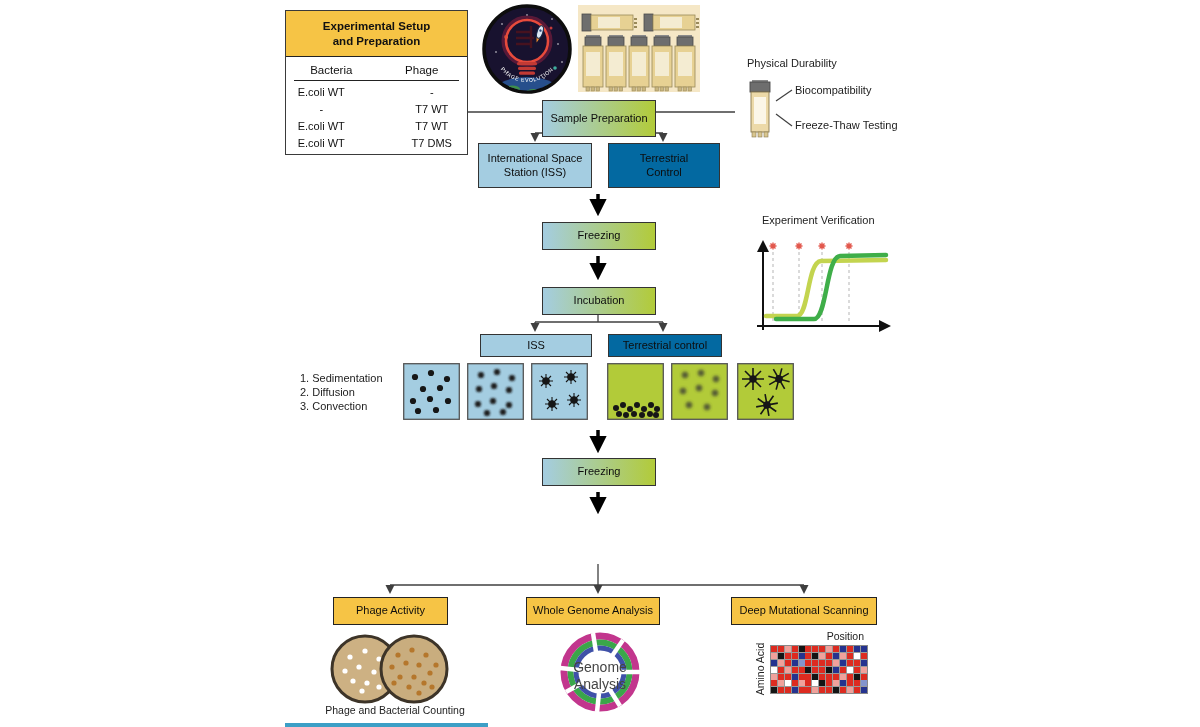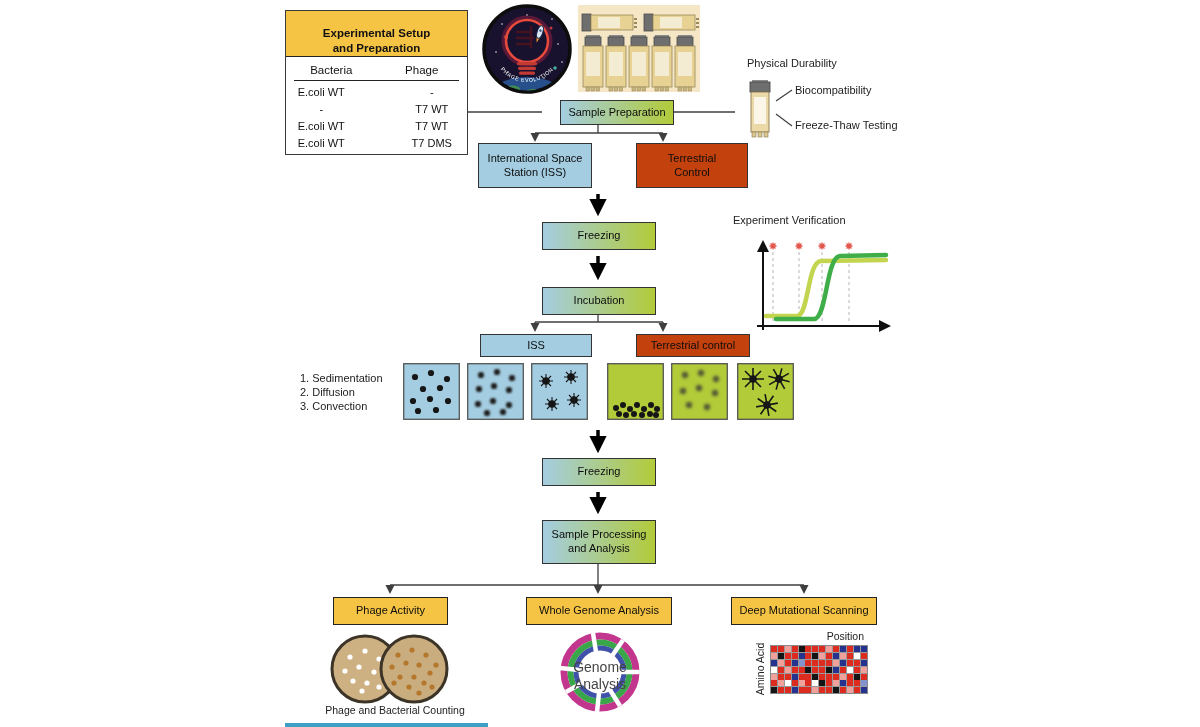--- a/index.html
+++ b/index.html
@@ -7,21 +7,21 @@
           font-family:"Liberation Sans",sans-serif;color:#111;}
   .abs{position:absolute;}
   .panel{position:absolute;background:#fff;border:1.6px solid #3a3a3a;box-sizing:border-box;}
   .panel-header{position:absolute;top:0;left:0;right:0;background:#f6c445;border-bottom:1.5px solid #222;
           display:flex;align-items:center;justify-content:center;text-align:center;
           font-weight:bold;font-size:11.5px;line-height:1.3;white-space:pre-line;}
   .box{position:absolute;border:1.3px solid #333;box-sizing:border-box;display:flex;align-items:center;
           justify-content:center;text-align:center;font-size:11px;line-height:1.25;white-space:pre-line;color:#0d0d0d;}
   .grad{background:linear-gradient(90deg,#a4cde1,#b2cb39);}
   .blue{background:#a4cde1;}
-  .green{background:#c2410c;margin-left:28px;}
+  .green{background:#0369a1;}
   .yellow{background:#f6c445;border:1.4px solid #222;}
   .label{position:absolute;font-size:11px;color:#222;}
   .trow{display:flex;font-size:11px;line-height:17px;gap:40px;}
   .trow span{width:50%;text-align:center;}
   .thead{display:flex;font-size:11.5px;line-height:16px;padding-top:4px;}
   .thead span{width:50%;text-align:center;}
   .tline{border-bottom:1.6px solid #222;margin:2px 8px 3px 8px;}
   .sq{position:absolute;width:57px;height:57px;}
   #hm-grid{display:grid;position:absolute;}
   .hcell{width:6px;height:6px;}
@@ -95,21 +95,21 @@
         <g transform="translate(849,246)">
             <path d="M-3.5,0 H3.5 M0,-3.5 V3.5 M-2.5,-2.5 L2.5,2.5 M-2.5,2.5 L2.5,-2.5"></path>
           </g>
       </g>
       <path d="M766,316 L797,316 C809,316 807,262 821,261 L886,260" stroke="#c3d44f" stroke-width="4.5" fill="none" stroke-linecap="round"></path>
       <path d="M776,319 L814,319 C827,319 826,257 840,256 L886,255" stroke="#3fae49" stroke-width="4.5" fill="none" stroke-linecap="round"></path>
     </g>
   </svg>
 
   <div class="panel" style="left:285px;top:10px;width:183px;height:145px;">
-    <div class="panel-header" style="height:45px;align-items:flex-end;">
+    <div class="panel-header" style="height:45px;">
       <span>Experimental Setup
 and Preparation</span>
     </div>
     <div class="abs" style="left:0;right:0;top:47px;">
       <div class="thead">
         <span>Bacteria</span>
         <span>Phage</span>
       </div>
       <div class="tline"></div>
       <div>
@@ -250,34 +250,32 @@
     <rect x="6" y="0" width="16" height="3" fill="#8a8a8a"></rect>
     <rect x="4" y="2" width="20" height="10" fill="#6e6e6e" stroke="#4a4a4a" stroke-width="0.9"></rect>
     <rect x="5" y="12" width="18" height="40" fill="#ecd9a8" stroke="#8a7a50" stroke-width="0.9"></rect>
     <rect x="8" y="17" width="12" height="27" fill="#fbf6e8"></rect>
     <rect x="6" y="52" width="4" height="5" fill="#d9c68f" stroke="#8a7a50" stroke-width="0.6"></rect>
     <rect x="12" y="52" width="4" height="5" fill="#d9c68f" stroke="#8a7a50" stroke-width="0.6"></rect>
     <rect x="18" y="52" width="4" height="5" fill="#d9c68f" stroke="#8a7a50" stroke-width="0.6"></rect>
   </svg>
   <div class="label" style="left:795px;top:84px;">Biocompatibility</div>
   <div class="label" style="left:795px;top:119px;">Freeze-Thaw Testing</div>
-  <div class="label" style="left:733px;top:214px;">Experiment Verification</div>
-
-  <div class="box grad" style="left:560px;top:100px;width:114px;height:25px;">Sample Preparation</div>
+  <div class="label" style="left:762px;top:214px;">Experiment Verification</div>
+
+  <div class="box grad" style="left:542px;top:100px;width:114px;height:37px;">Sample Preparation</div>
   <div class="box blue" style="left:478px;top:143px;width:114px;height:45px;">International Space
 Station (ISS)</div>
   <div class="box green" style="left:608px;top:143px;width:112px;height:45px;">Terrestrial
 Control</div>
   <div class="box grad" style="left:542px;top:222px;width:114px;height:28px;">Freezing</div>
   <div class="box grad" style="left:542px;top:287px;width:114px;height:28px;">Incubation</div>
   <div class="box blue" style="left:480px;top:334px;width:112px;height:23px;">ISS</div>
   <div class="box green" style="left:608px;top:334px;width:114px;height:23px;">Terrestrial control</div>
   <div class="box grad" style="left:542px;top:458px;width:114px;height:28px;">Freezing</div>
-  <div class="box grad" style="left:542px;top:520px;width:114px;height:44px;">Sample Processing
-and Analysis</div>
 
   <div class="abs" style="left:300px;top:371px;font-size:11px;line-height:14px;color:#222;">
       <div>1. Sedimentation</div>
       <div>2. Diffusion</div>
       <div>3. Convection</div>
     </div>
 
   <svg class="sq" style="left:403px;top:363px;" viewBox="0 0 57 57">
     <rect x="0.7" y="0.7" width="55.6" height="55.6" fill="#a4cde1" stroke="#555" stroke-width="1.3"></rect>
     <g fill="#161616">
@@ -383,21 +381,21 @@
           <path d="M0,-11 V11 M-11,0 H11 M-8,-8 L8,8 M-8,8 L8,-8" fill="none"></path>
         </g>
       <g transform="translate(30,42) rotate(-10)">
           <circle r="3"></circle>
           <path d="M0,-11 V11 M-11,0 H11 M-8,-8 L8,8 M-8,8 L8,-8" fill="none"></path>
         </g>
     </g>
   </svg>
 
   <div class="box yellow" style="left:333px;top:597px;width:115px;height:28px;">Phage Activity</div>
-  <div class="box yellow" style="left:526px;top:597px;width:146px;height:28px;">Whole Genome Analysis</div>
+  <div class="box yellow" style="left:526px;top:597px;width:134px;height:28px;">Whole Genome Analysis</div>
   <div class="box yellow" style="left:731px;top:597px;width:146px;height:28px;">Deep Mutational Scanning</div>
 
   <svg class="abs" style="left:328px;top:632px;" width="124" height="76" viewBox="0 0 124 76">
     <circle cx="37" cy="37" r="33" fill="#cdb183" stroke="#3d3428" stroke-width="3"></circle>
     <g fill="#ffffff">
       <circle cx="22" cy="25" r="2.6"></circle>
         <circle cx="37" cy="19" r="2.6"></circle>
         <circle cx="51" cy="27" r="2.6"></circle>
       <circle cx="17" cy="39" r="2.6"></circle>
         <circle cx="31" cy="35" r="2.6"></circle>

